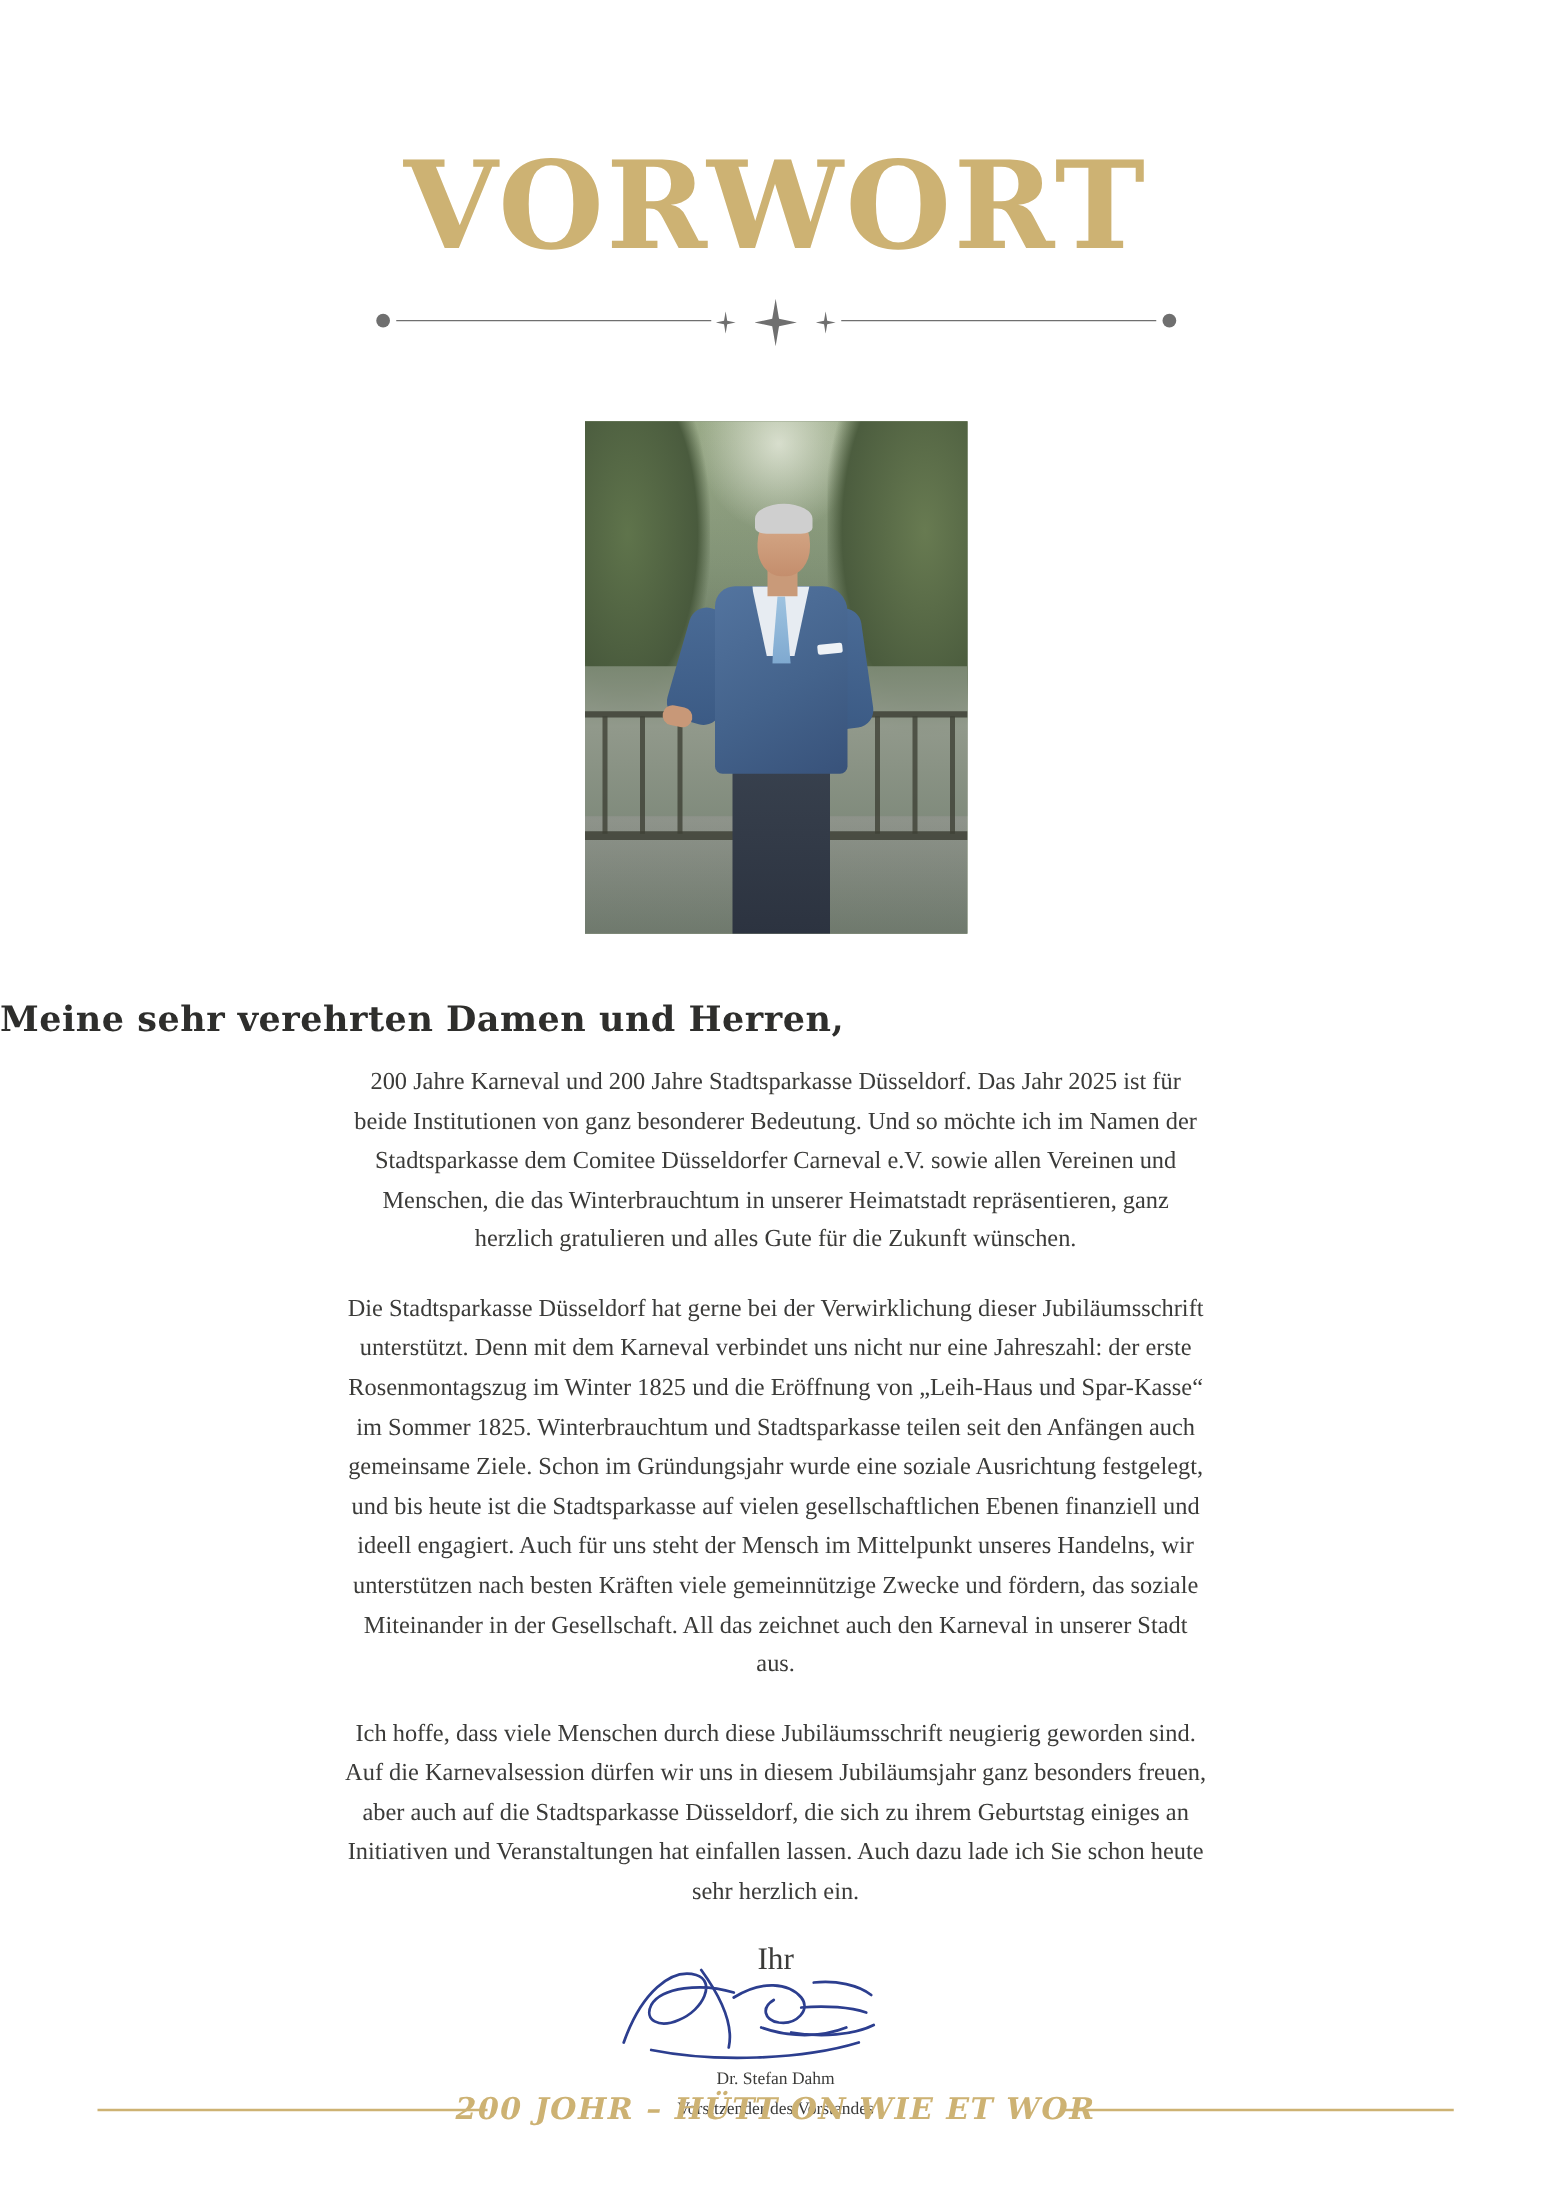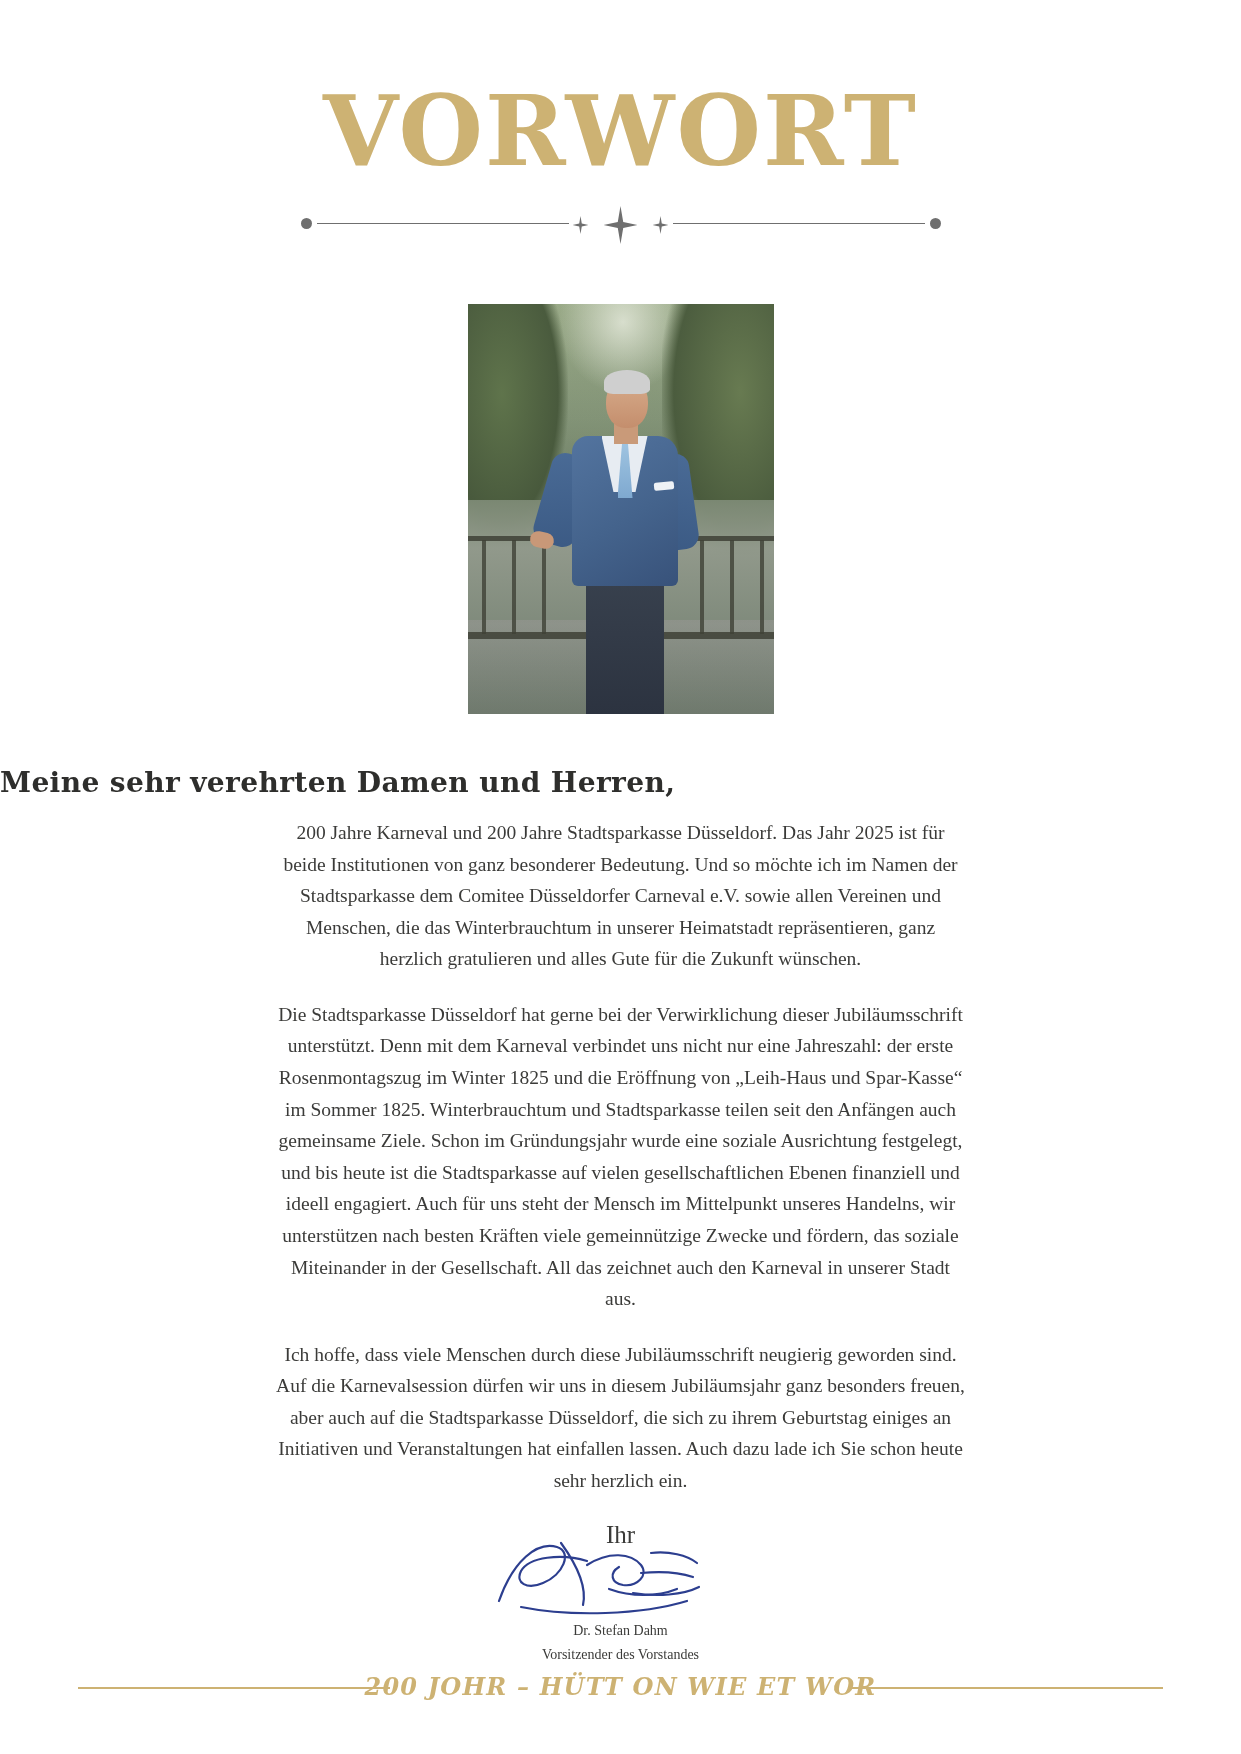--- a/index.html
+++ b/index.html
@@ -21,21 +21,21 @@
     width: 1241px;
     height: 1754px;
     box-sizing: border-box;
     padding: 0;
   }
 
   
   .title {
     text-align: center;
     margin: 0;
-    padding-top: 83px;
+    padding-top: 116px;
     font-family: "DejaVu Serif", serif;
     font-weight: bold;
     font-size: 97px;
     letter-spacing: 2px;
     color: #cdb273;
     line-height: 1;
     -webkit-text-stroke: 0px;
   }
 
   

